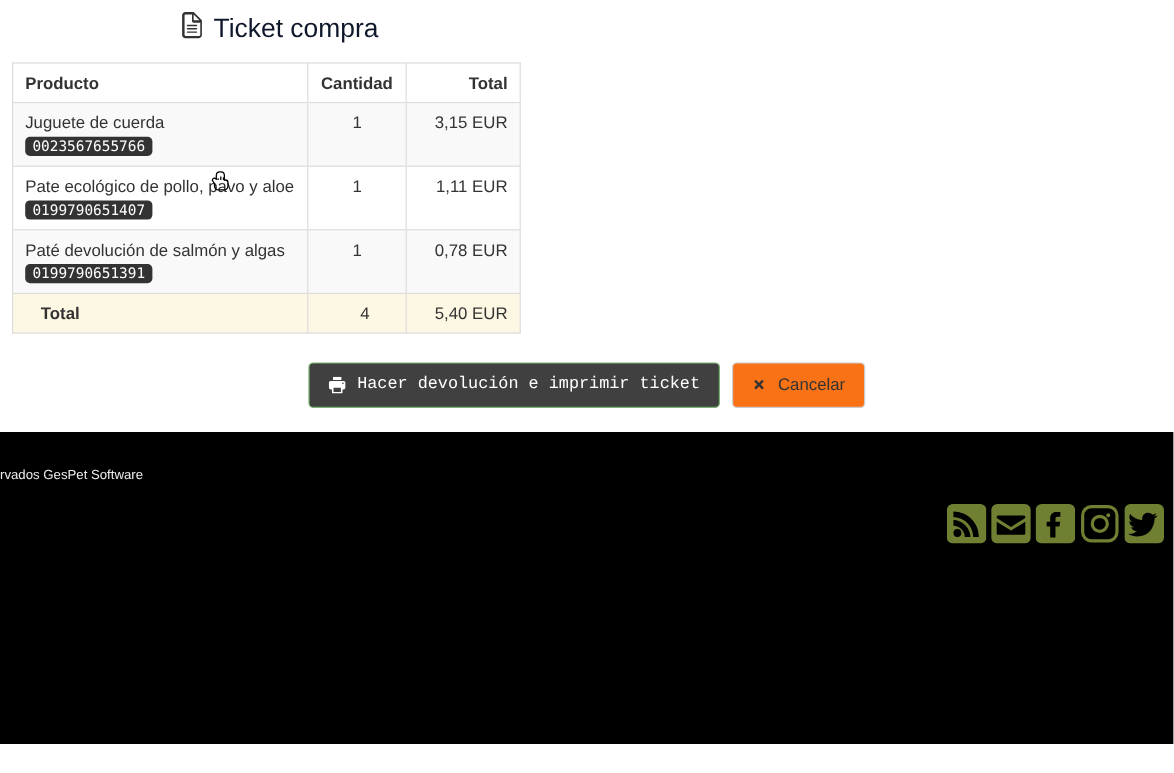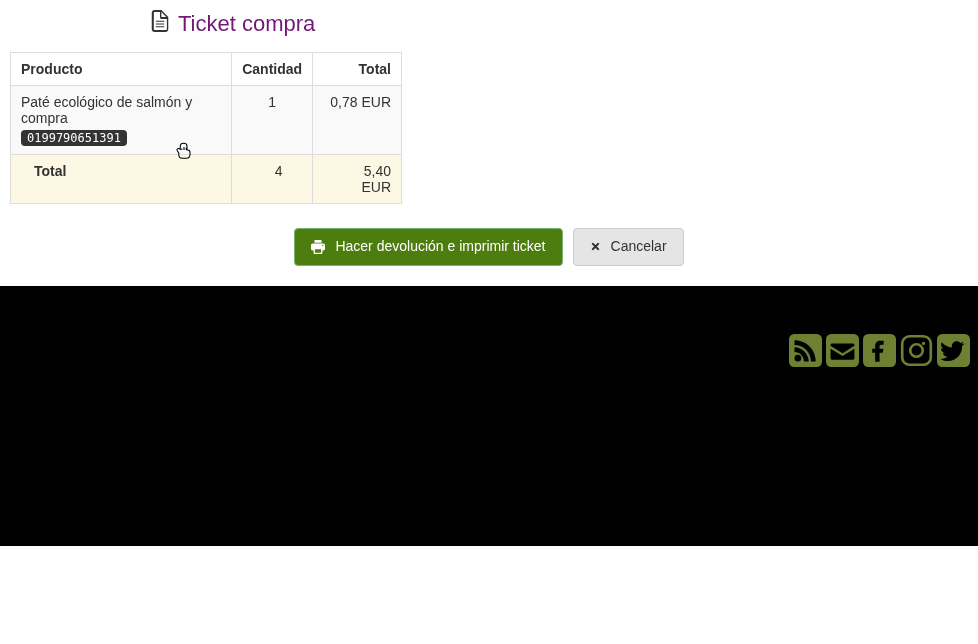--- a/index.html
+++ b/index.html
@@ -9,31 +9,31 @@
     color: #333;
     background: #fff;
     width: 978px;
   }
   .content {
     padding: 10px 10px 20px 10px;
   }
   .title-row {
     font-size: 22px;
     font-weight: 400;
-    color: #701a75;
+    color: #0f172a;
     margin-bottom: 14px;
     margin-left: 140px;
     display: flex;
     align-items: center;
     gap: 8px;
   }
   .title-row .doc-icon svg { width: 20px; height: 22px; }
   table.ticket {
     border-collapse: collapse;
-    width: 392px;
+    width: 424px;
     margin-left: 0;
     background: #fff;
   }
   table.ticket th, table.ticket td {
     border: 1px solid #ddd;
     padding: 8px 10px;
     vertical-align: top;
     text-align: left;
   }
   table.ticket th {
@@ -72,26 +72,27 @@
     align-items: center;
     gap: 10px;
     padding: 8px 16px;
     border-radius: 4px;
     font-size: 14px;
     cursor: pointer;
     border: 1px solid transparent;
     line-height: 1.4;
   }
   .btn-success {
-    background: #4d7c0f;
+    background: #404040;
     border-color: #7ab473;
     color: #fff;
+    font-family: Liberation Mono, monospace;
   }
   .btn-default {
-    background: #e5e5e5;
+    background: #f97316;
     border-color: #ccc;
     color: #333;
   }
   .btn .icon svg { width: 14px; height: 14px; display:block; }
   .btn-default .icon svg { width: 11px; height: 11px; }
   footer {
     background: #000;
     color: #fff;
     width: 978px;
     min-height: 260px;
@@ -144,21 +145,37 @@
     <thead>
       <tr>
         <th>Producto</th>
         <th>Cantidad</th>
         <th class="price">Total</th>
       </tr>
     </thead>
     <tbody>
       <tr>
         <td>
-          <div>Paté ecológico de salmón y compra</div>
+          <div>Juguete de cuerda</div>
+          <span class="code">0023567655766</span>
+        </td>
+        <td class="qty">1</td>
+        <td class="price">3,15 EUR</td>
+      </tr>
+      <tr>
+        <td>
+          <div>Pate ecológico de pollo, pavo y aloe</div>
+          <span class="code">0199790651407</span>
+        </td>
+        <td class="qty">1</td>
+        <td class="price">1,11 EUR</td>
+      </tr>
+      <tr>
+        <td>
+          <div>Paté devolución de salmón y algas</div>
           <span class="code">0199790651391</span>
         </td>
         <td class="qty">1</td>
         <td class="price">0,78 EUR</td>
       </tr>
       <tr class="total">
         <td>Total</td>
         <td class="qty">4</td>
         <td class="price">5,40 EUR</td>
       </tr>
@@ -185,20 +202,21 @@
   </div>
 
   <div class="cursor">
     <svg viewBox="0 0 24 24">
         <path fill="none" stroke="#000" stroke-width="1.4" d="M12 3c3 0 4 2 4 4v5h1c2 0 3 1 3 3v3c0 3-2 5-5 5h-5c-3 0-5-2-5-5v-2l-2-3c-1-1 0-3 2-3 1 0 2 1 2 2V7c0-2 1-4 4-4z M9 12v-2 M12 12V8 M15 12V9"></path>
       </svg>
   </div>
 </div>
 
 <footer>
+  <div class="footer-copy">rvados GesPet Software</div>
   <div class="social">
     <a class="sicon">
       <svg viewBox="0 0 448 448">
           <rect class="olive" x="0" y="0" width="448" height="448" rx="70"></rect>
           <circle cx="120" cy="328" r="45" fill="#000"></circle>
           <path fill="#000" d="M75 180c100 0 193 93 193 193h-65c0-70-58-128-128-128v-65zm0-95c160 0 288 128 288 288h-65c0-123-100-223-223-223V85z"></path>
         </svg>
     </a>
     <a class="sicon">
       <svg viewBox="0 0 448 448">

